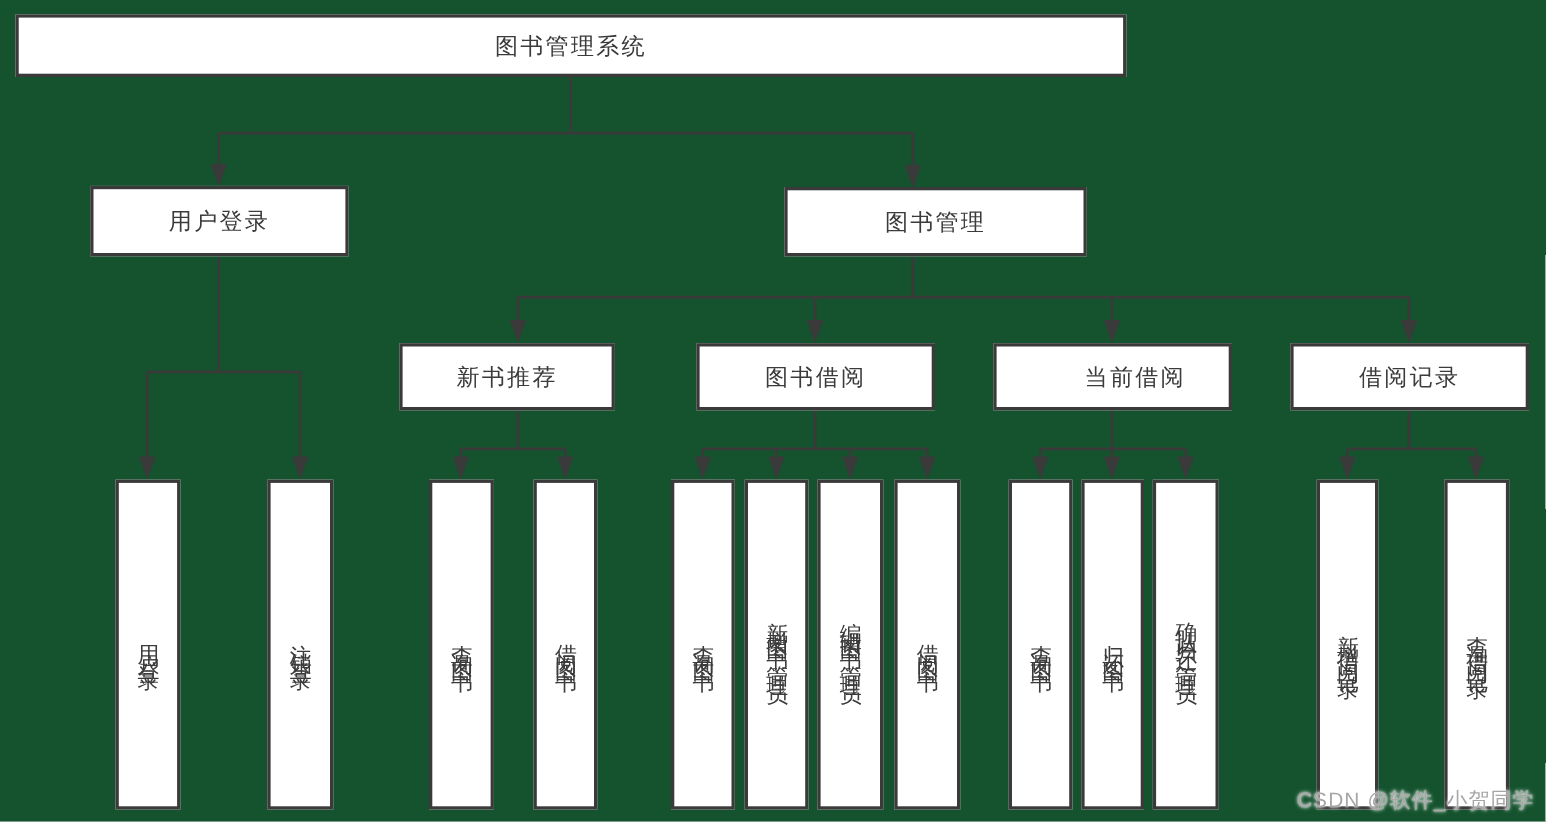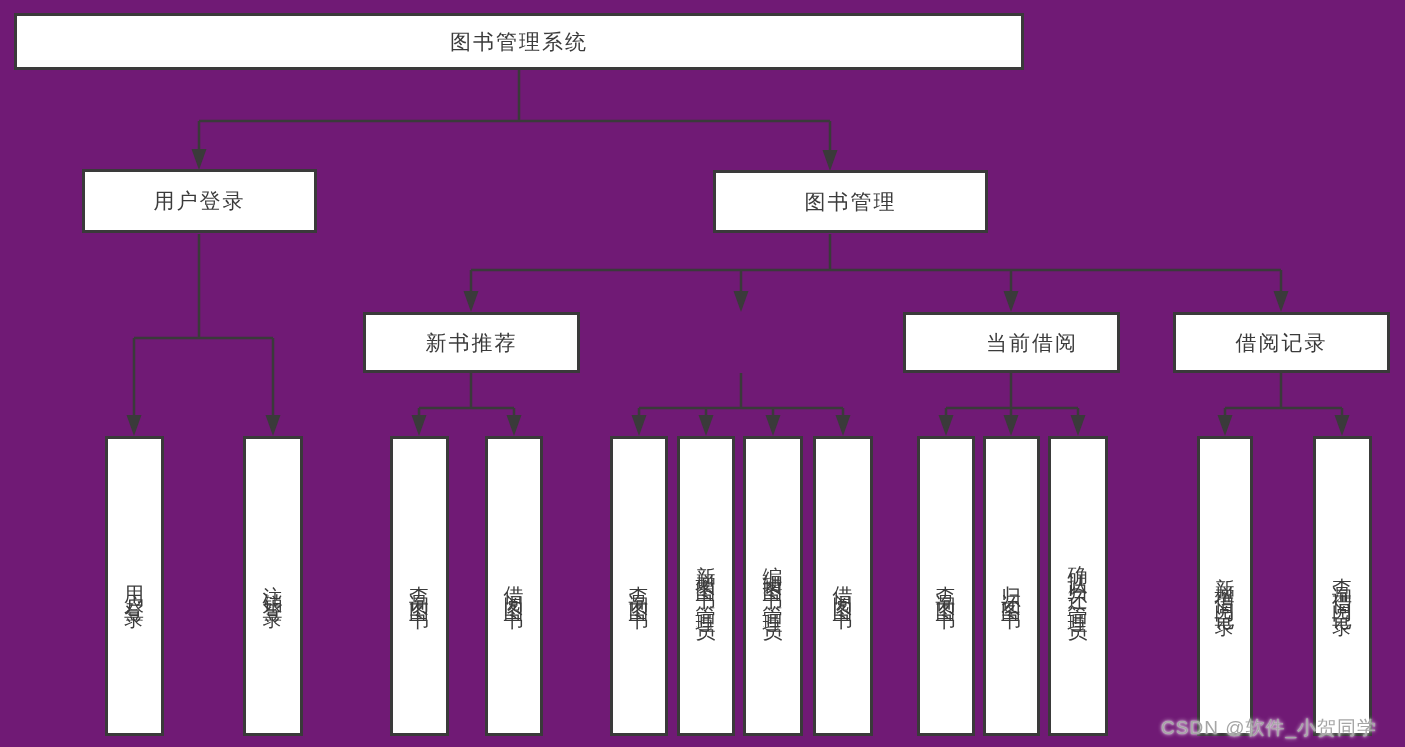--- a/index.html
+++ b/index.html
@@ -5,21 +5,21 @@
   :root{
     --line:#3a3a3a;
     --text:#3b3b3b;
     --box-bg:#ffffff;
     --wm:#a6a6a6;
   }
   html,body{margin:0;padding:0;background:#fff;}
   #stage{
     position:relative;
     width:1405px;height:747px;
-    background:#701a75;
+    background:#14532d;
     font-family:"Liberation Sans","DejaVu Sans",sans-serif;
     overflow:hidden;
   }
   svg.conn{position:absolute;left:0;top:0;z-index:1;}
   svg.conn path{stroke:var(--line);stroke-width:2.5;fill:none;}
   svg.conn polygon{fill:var(--line);stroke:none;}
   .node{
     position:absolute;
     box-sizing:border-box;
     background:var(--box-bg);
@@ -34,21 +34,21 @@
     font-size:20px;
   }
   .node.leaf .vtext{
     writing-mode:vertical-rl;
     letter-spacing:8px;
     line-height:1;
     white-space:nowrap;
   }
   .watermark{
     position:absolute;
-    right:28px;top:715px;
+    right:10px;top:715px;
     z-index:3;
     font-size:19px;
     color:var(--wm);
     letter-spacing:1px;
     text-shadow:0 0 2px #fff,0 0 4px #fff;
     white-space:nowrap;
   }
 </style>
 </head>
 <body>
@@ -103,21 +103,22 @@
       <polygon points="1217.5,415 1232.5,415 1225,436"></polygon>
       <polygon points="1334.5,415 1349.5,415 1342,436"></polygon>
     </g>
   </svg>
 
   <div class="node h" style="left:14px;top:13px;width:1010px;height:57px;">图书管理系统</div>
 
   <div class="node h" style="left:82px;top:169px;width:235px;height:64px;">用户登录</div>
   <div class="node h" style="left:713px;top:170px;width:275px;height:63px;">图书管理</div>
 
-  <div class="node h" style="left:363px;top:312px;width:217px;height:61px;">新书推荐</div>
+  <div class="node h" style="left:363px;top:312px;width:196px;height:61px;">新书推荐</div>
+  <div class="node h" style="left:633px;top:312px;width:217px;height:61px;">图书借阅</div>
   <div class="node h" style="left:903px;top:312px;width:217px;height:61px;padding-left:41px;">当前借阅</div>
   <div class="node h" style="left:1173px;top:312px;width:217px;height:61px;">借阅记录</div>
 
   <div class="node leaf" style="left:105px;top:436px;width:59px;height:300px;">
     <span class="vtext">用户登录</span>
   </div>
   <div class="node leaf" style="left:243px;top:436px;width:60px;height:300px;">
     <span class="vtext">注销登录</span>
   </div>
 

